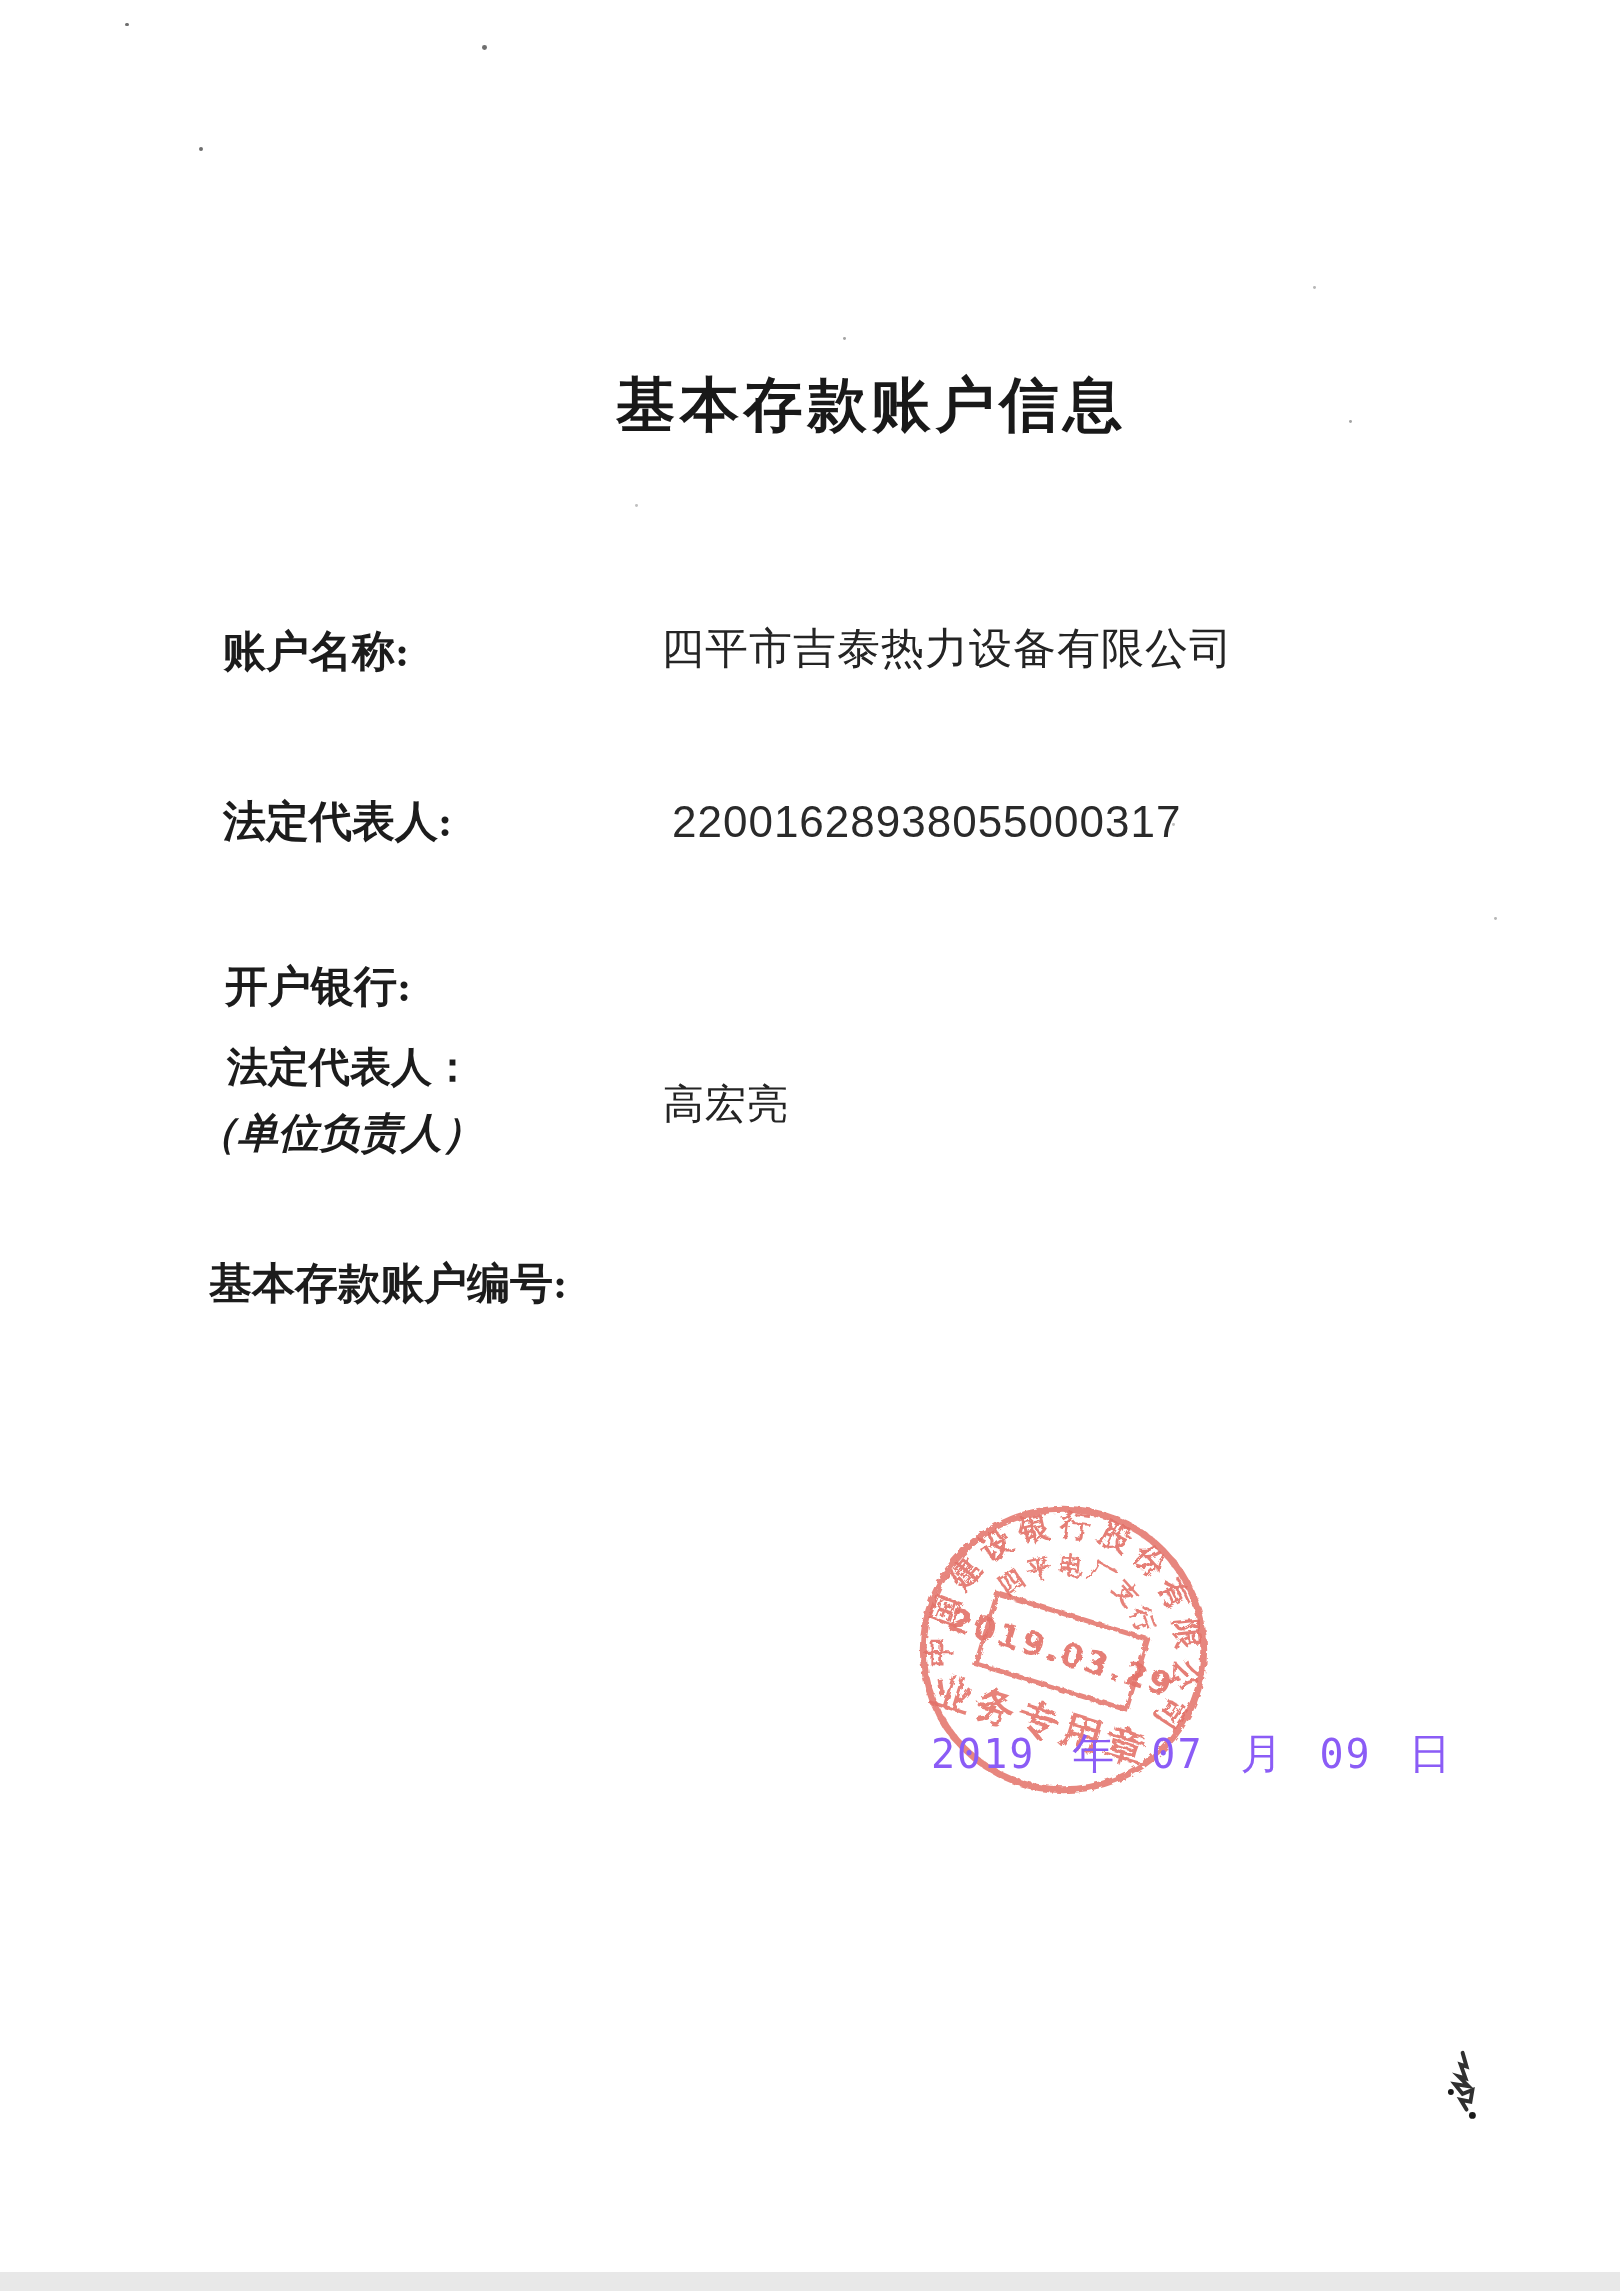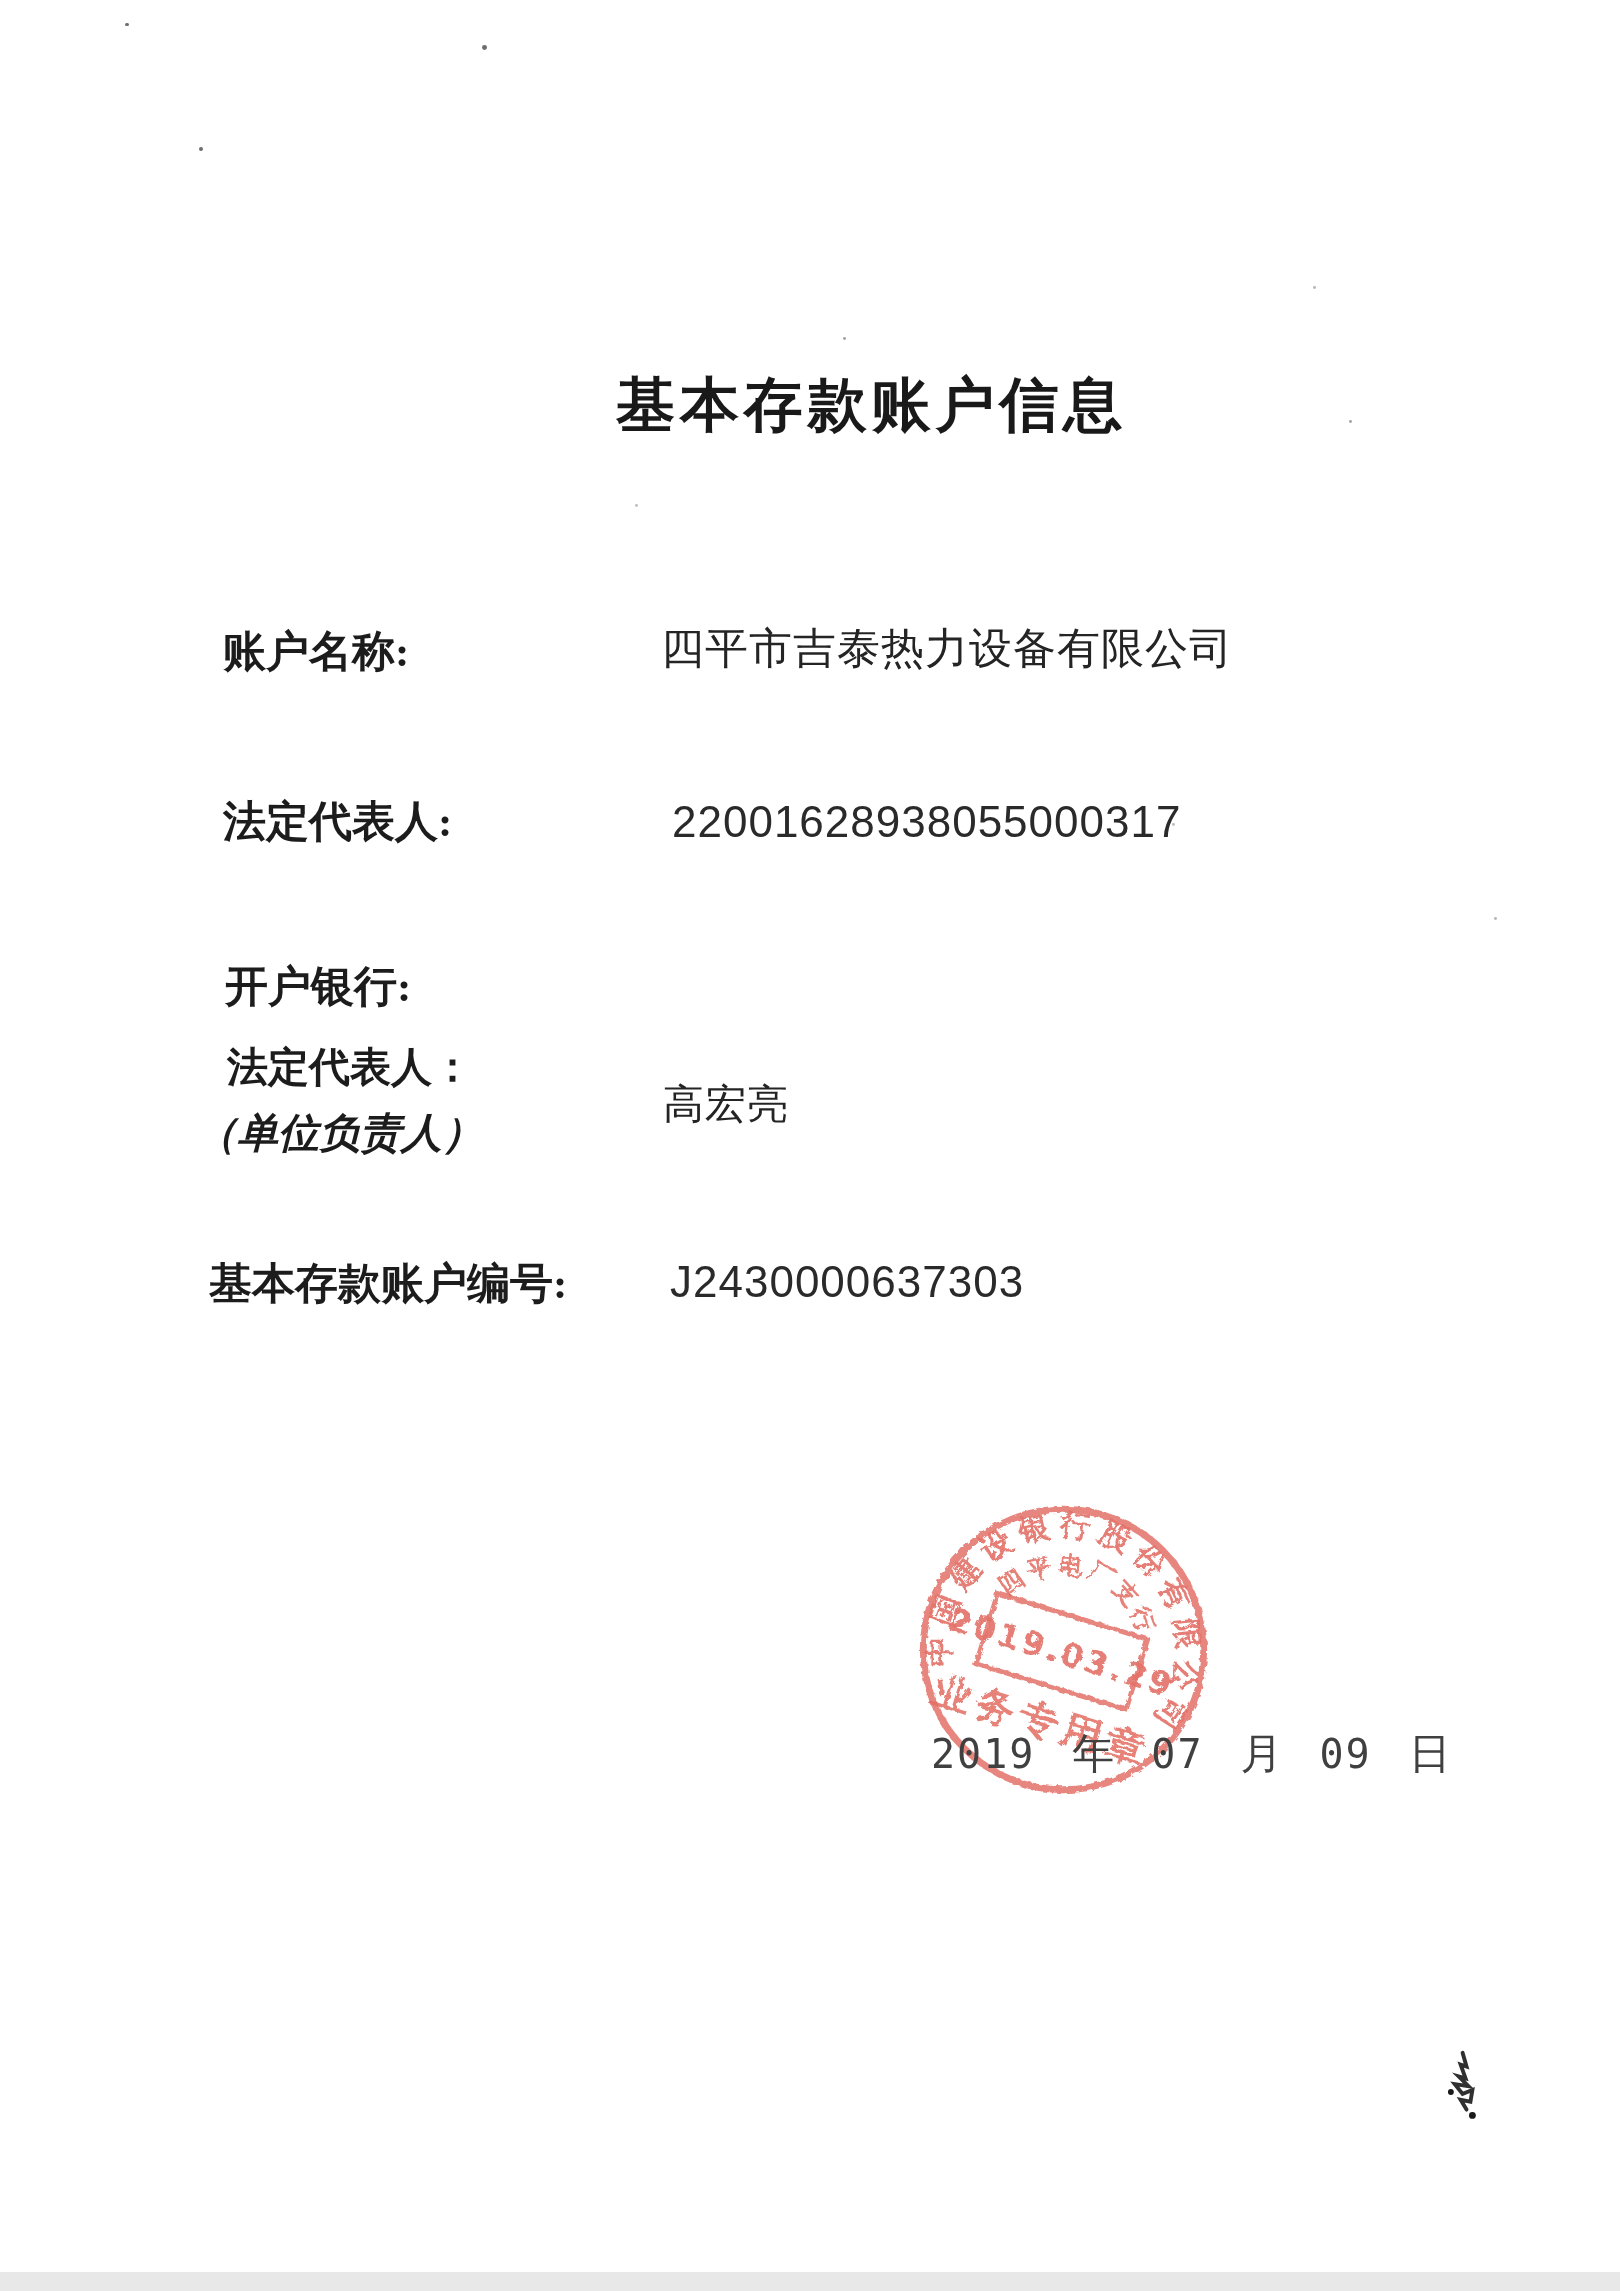--- a/index.html
+++ b/index.html
@@ -18,21 +18,21 @@
   .field-label{font-size:43px;font-weight:700;color:#1c1c1c;}
   .field-label.small{font-size:41px;}
   .field-value{font-size:43px;font-weight:400;color:#242424;letter-spacing:1px;}
   .field-value.numeric{
     font-family:"Liberation Sans", sans-serif;
     font-size:44px;letter-spacing:1px;color:#2a2a2a;
   }
   .field-value.bank{font-size:39px;letter-spacing:0px;}
   .date-line{
     display:flex;align-items:baseline;column-gap:37px;
-    font-size:42px;color:#404040;z-index:3;
+    font-size:42px;color:#8b5cf6;z-index:3;
   }
   .date-line .num{font-family:"DejaVu Sans Mono", monospace;font-size:40px;letter-spacing:2px;}
   .date-line .cjk{font-family:"Liberation Serif", serif;font-weight:400;}
   .stamp-wrap{
     position:absolute;left:885px;top:1471px;width:357px;height:357px;
     mix-blend-mode:multiply;opacity:0.92;z-index:2;
   }
   .speck{position:absolute;background:#4a4a4a;border-radius:50%;opacity:.8;}
   .ink-mark{position:absolute;left:1433px;top:2047px;width:69px;height:88px;z-index:1;}
 </style>
@@ -49,21 +49,20 @@
   <div class="abs field-label" style="left:223px;top:800px;">法定代表人:</div>
   <div class="abs field-value numeric" style="left:672px;top:800px;">22001628938055000317</div>
 
   <div class="abs field-label" style="left:225px;top:925px;margin-top:40px;">开户银行:</div>
 
   <div class="abs field-label small" style="left:227px;top:1047px;">法定代表人：</div>
   <div class="abs field-label small" style="left:196px;top:1113px;font-style:italic;">（单位负责人）</div>
   <div class="abs field-value" style="left:663px;top:1084px;font-size:41px;">高宏亮</div>
 
   <div class="abs field-label" style="left:209px;top:1262px;">基本存款账户编号:</div>
-  <div class="abs field-value numeric" style="left:670px;top:1260px;">J2430000637303</div>
 
   <div class="abs date-line" style="left:931px;top:1733px;">
     <span class="num">2019</span>
     <span class="cjk">年</span>
     <span class="num">07</span>
     <span class="cjk">月</span>
     <span class="num">09</span>
     <span class="cjk">日</span>
   </div>
 

